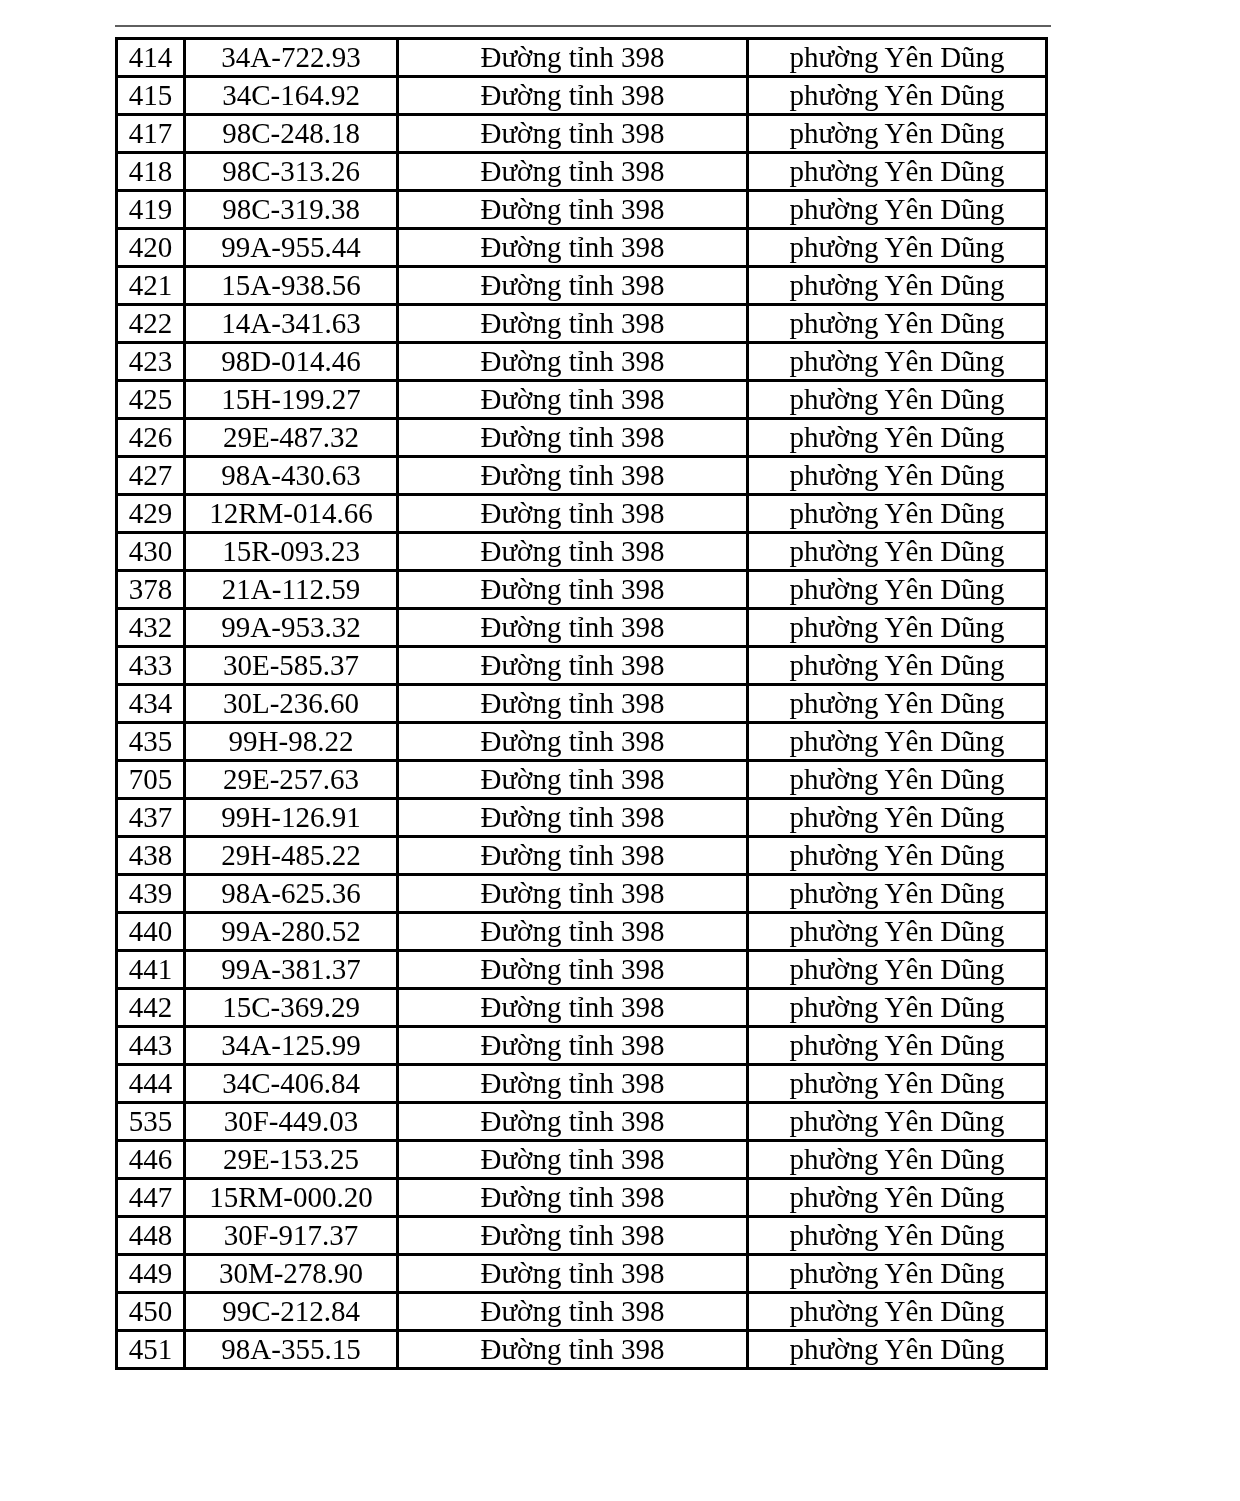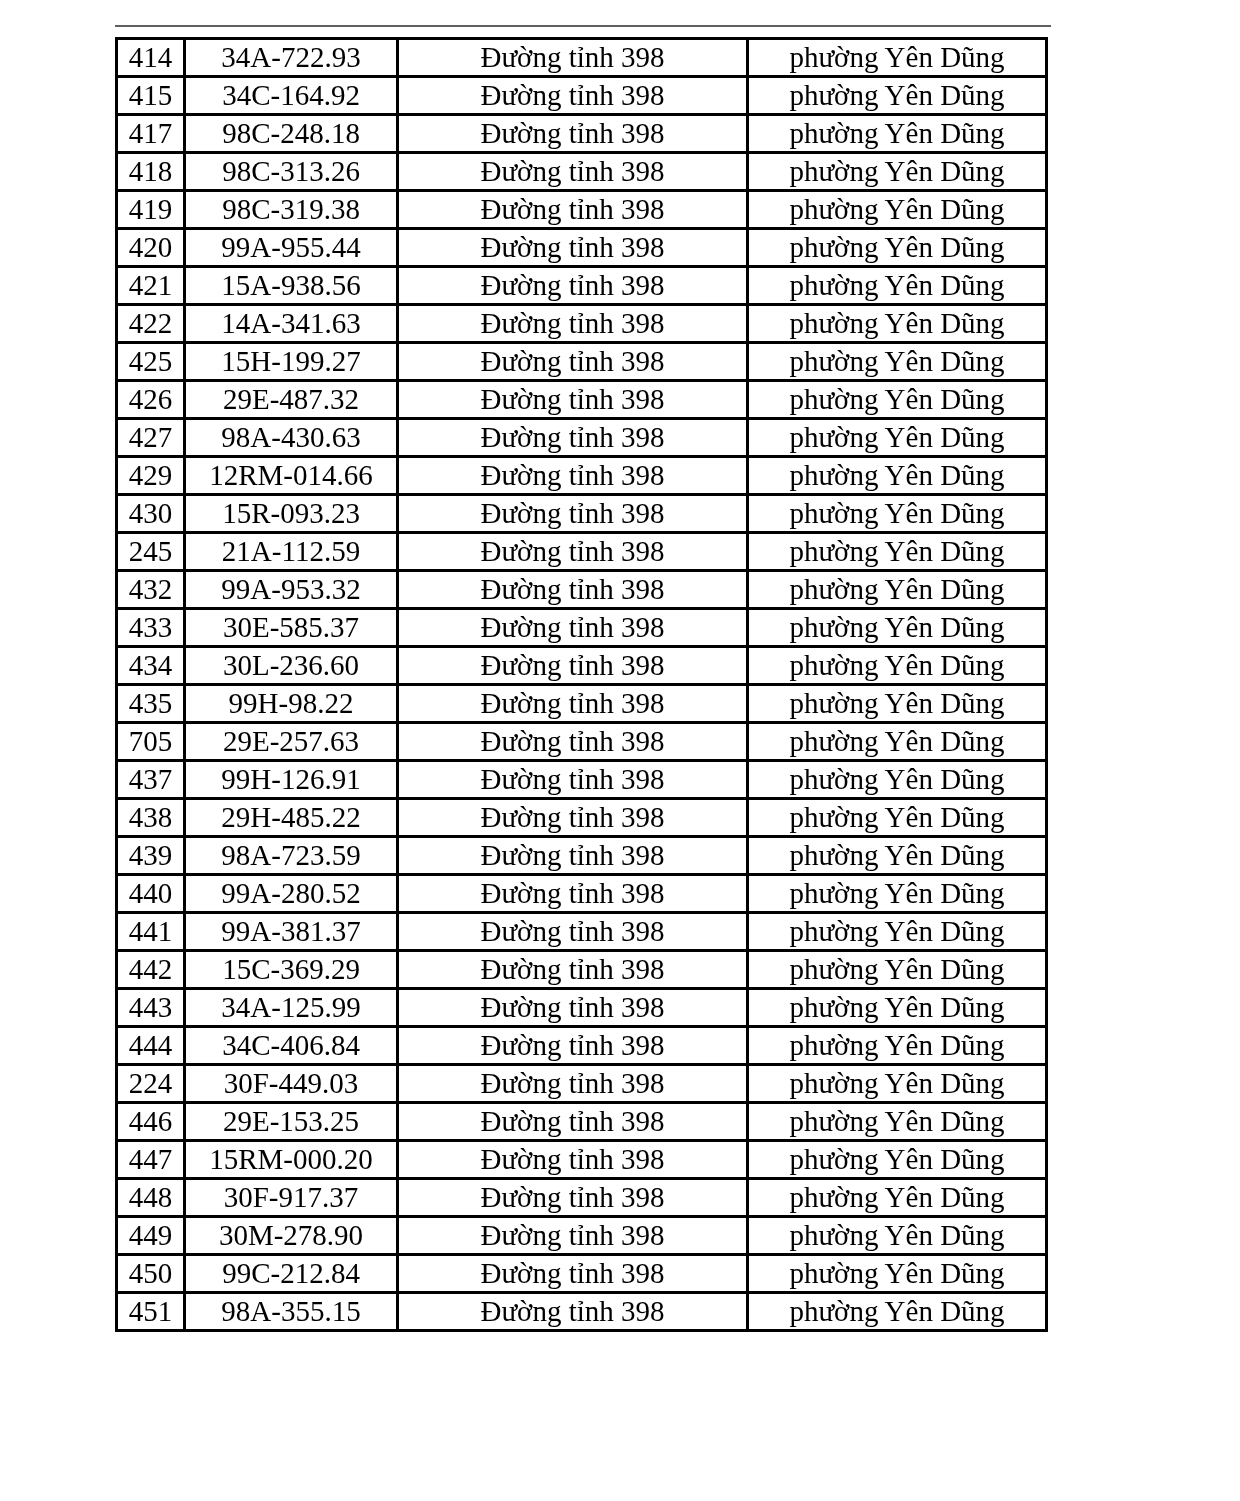--- a/index.html
+++ b/index.html
@@ -113,20 +113,26 @@
     <td>phường Yên Dũng</td>
   </tr>
 
   <tr>
     <td>422</td>
     <td>14A-341.63</td>
     <td>Đường tỉnh 398</td>
     <td>phường Yên Dũng</td>
   </tr>
 
+  <tr>
+    <td>423</td>
+    <td>98D-014.46</td>
+    <td>Đường tỉnh 398</td>
+    <td>phường Yên Dũng</td>
+  </tr>
 
 
   <tr>
     <td>425</td>
     <td>15H-199.27</td>
     <td>Đường tỉnh 398</td>
     <td>phường Yên Dũng</td>
   </tr>
 
   <tr>
@@ -152,21 +158,21 @@
   </tr>
 
   <tr>
     <td>430</td>
     <td>15R-093.23</td>
     <td>Đường tỉnh 398</td>
     <td>phường Yên Dũng</td>
   </tr>
 
   <tr>
-    <td>245</td>
+    <td>378</td>
     <td>21A-112.59</td>
     <td>Đường tỉnh 398</td>
     <td>phường Yên Dũng</td>
   </tr>
 
   <tr>
     <td>432</td>
     <td>99A-953.32</td>
     <td>Đường tỉnh 398</td>
     <td>phường Yên Dũng</td>
@@ -209,21 +215,21 @@
 
   <tr>
     <td>438</td>
     <td>29H-485.22</td>
     <td>Đường tỉnh 398</td>
     <td>phường Yên Dũng</td>
   </tr>
 
   <tr>
     <td>439</td>
-    <td>98A-723.59</td>
+    <td>98A-625.36</td>
     <td>Đường tỉnh 398</td>
     <td>phường Yên Dũng</td>
   </tr>
 
   <tr>
     <td>440</td>
     <td>99A-280.52</td>
     <td>Đường tỉnh 398</td>
     <td>phường Yên Dũng</td>
   </tr>
@@ -250,21 +256,21 @@
   </tr>
 
   <tr>
     <td>444</td>
     <td>34C-406.84</td>
     <td>Đường tỉnh 398</td>
     <td>phường Yên Dũng</td>
   </tr>
 
   <tr>
-    <td>224</td>
+    <td>535</td>
     <td>30F-449.03</td>
     <td>Đường tỉnh 398</td>
     <td>phường Yên Dũng</td>
   </tr>
 
   <tr>
     <td>446</td>
     <td>29E-153.25</td>
     <td>Đường tỉnh 398</td>
     <td>phường Yên Dũng</td>

